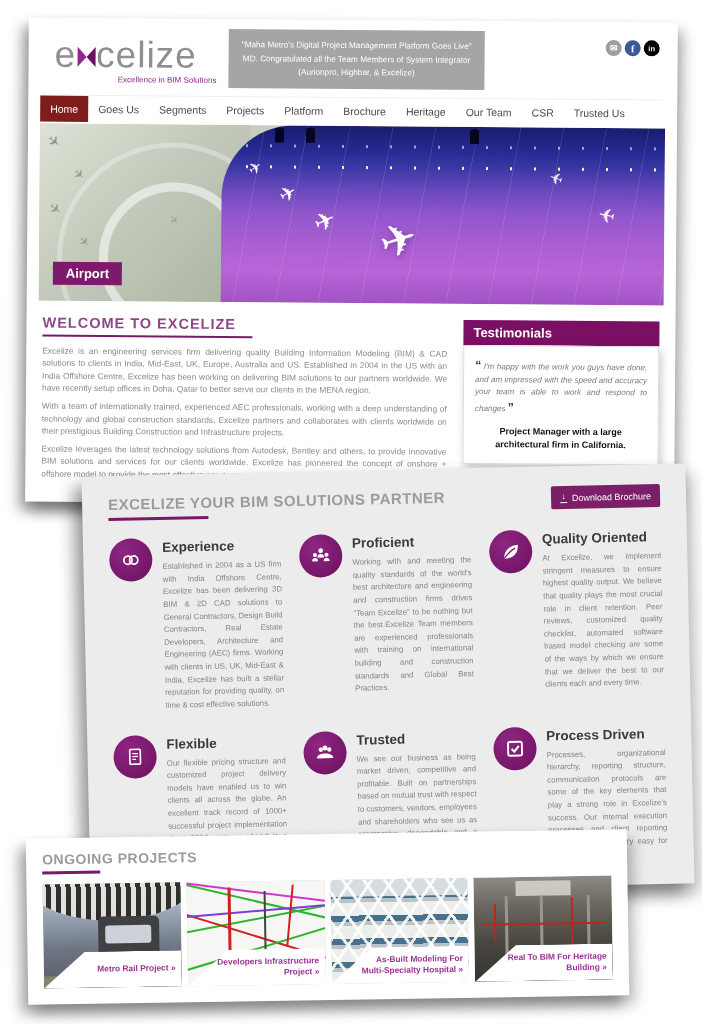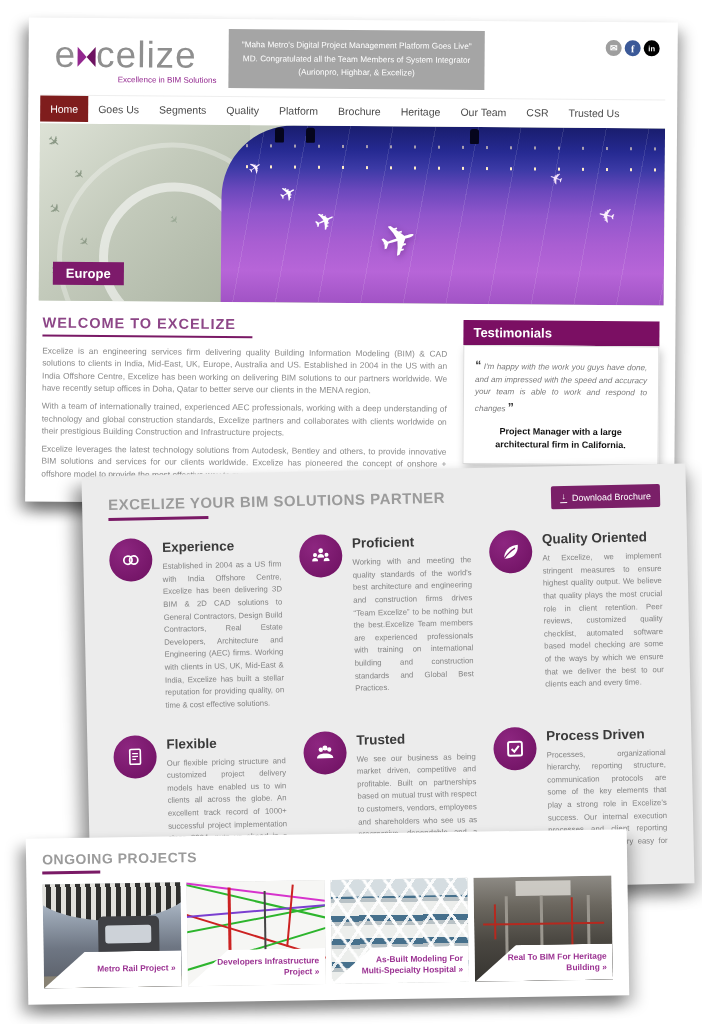--- a/index.html
+++ b/index.html
@@ -169,21 +169,21 @@
       <span class="soc email">✉</span>
       <span class="soc fb">f</span>
       <span class="soc li">in</span>
     </div>
   </div>
 
   <div class="nav">
     <a class="active">Home</a>
     <a>Goes Us</a>
     <a>Segments</a>
-    <a>Quality</a>
+    <a>Projects</a>
     <a>Platform</a>
     <a>Brochure</a>
     <a>Heritage</a>
     <a>Our Team</a>
     <a>CSR</a>
     <a>Trusted Us</a>
   </div>
 
   <div class="hero">
     <div class="plan">
@@ -203,21 +203,21 @@
       <span class="sil" style="left:12%"></span>
         <span class="sil" style="left:19%"></span>
         <span class="sil" style="left:56%"></span>
       <span class="plane" style="left:6%;top:20%;font-size:16px;color:#fdeeff;transform:rotate(-35deg);">✈</span>
       <span class="plane" style="left:13%;top:33%;font-size:20px;color:#fff;transform:rotate(-30deg);">✈</span>
       <span class="plane" style="left:21%;top:47%;font-size:25px;color:#fff;transform:rotate(-25deg);">✈</span>
       <span class="plane" style="left:36%;top:52%;font-size:44px;color:#ffffff;transform:rotate(-18deg);text-shadow:0 2px 6px rgba(60,0,80,.4);">✈</span>
       <span class="plane" style="left:74%;top:24%;font-size:16px;color:#f6e4fb;transform:rotate(200deg);">✈</span>
       <span class="plane" style="left:85%;top:44%;font-size:20px;color:#fbeffd;transform:rotate(192deg);">✈</span>
     </div>
-    <div class="hero-badge">Europe</div>
+    <div class="hero-badge">Airport</div>
   </div>
 
   <div class="welcome-row">
     <div class="welcome-left">
       <div class="sec-title">WELCOME TO EXCELIZE</div>
       <div class="rule"></div>
       <p>Excelize is an engineering services firm delivering quality Building Information Modeling (BIM) &amp; CAD solutions to clients in India, Mid-East, UK, Europe, Australia and US. Established in 2004 in the US with an India Offshore Centre, Excelize has been working on delivering BIM solutions to our partners worldwide. We have recently setup offices in Doha, Qatar to better serve our clients in the MENA region.</p>
       <p>With a team of internationally trained, experienced AEC professionals, working with a deep understanding of technology and global construction standards, Excelize partners and collaborates with clients worldwide on their prestigious Building Construction and Infrastructure projects.</p>
       <p>Excelize leverages the latest technology solutions from Autodesk, Bentley and others, to provide innovative BIM solutions and services for our clients worldwide. Excelize has pioneered the concept of onshore + offshore model to provide the most effective way to manage outsourced BIM and CAD projects.</p>
     </div>

